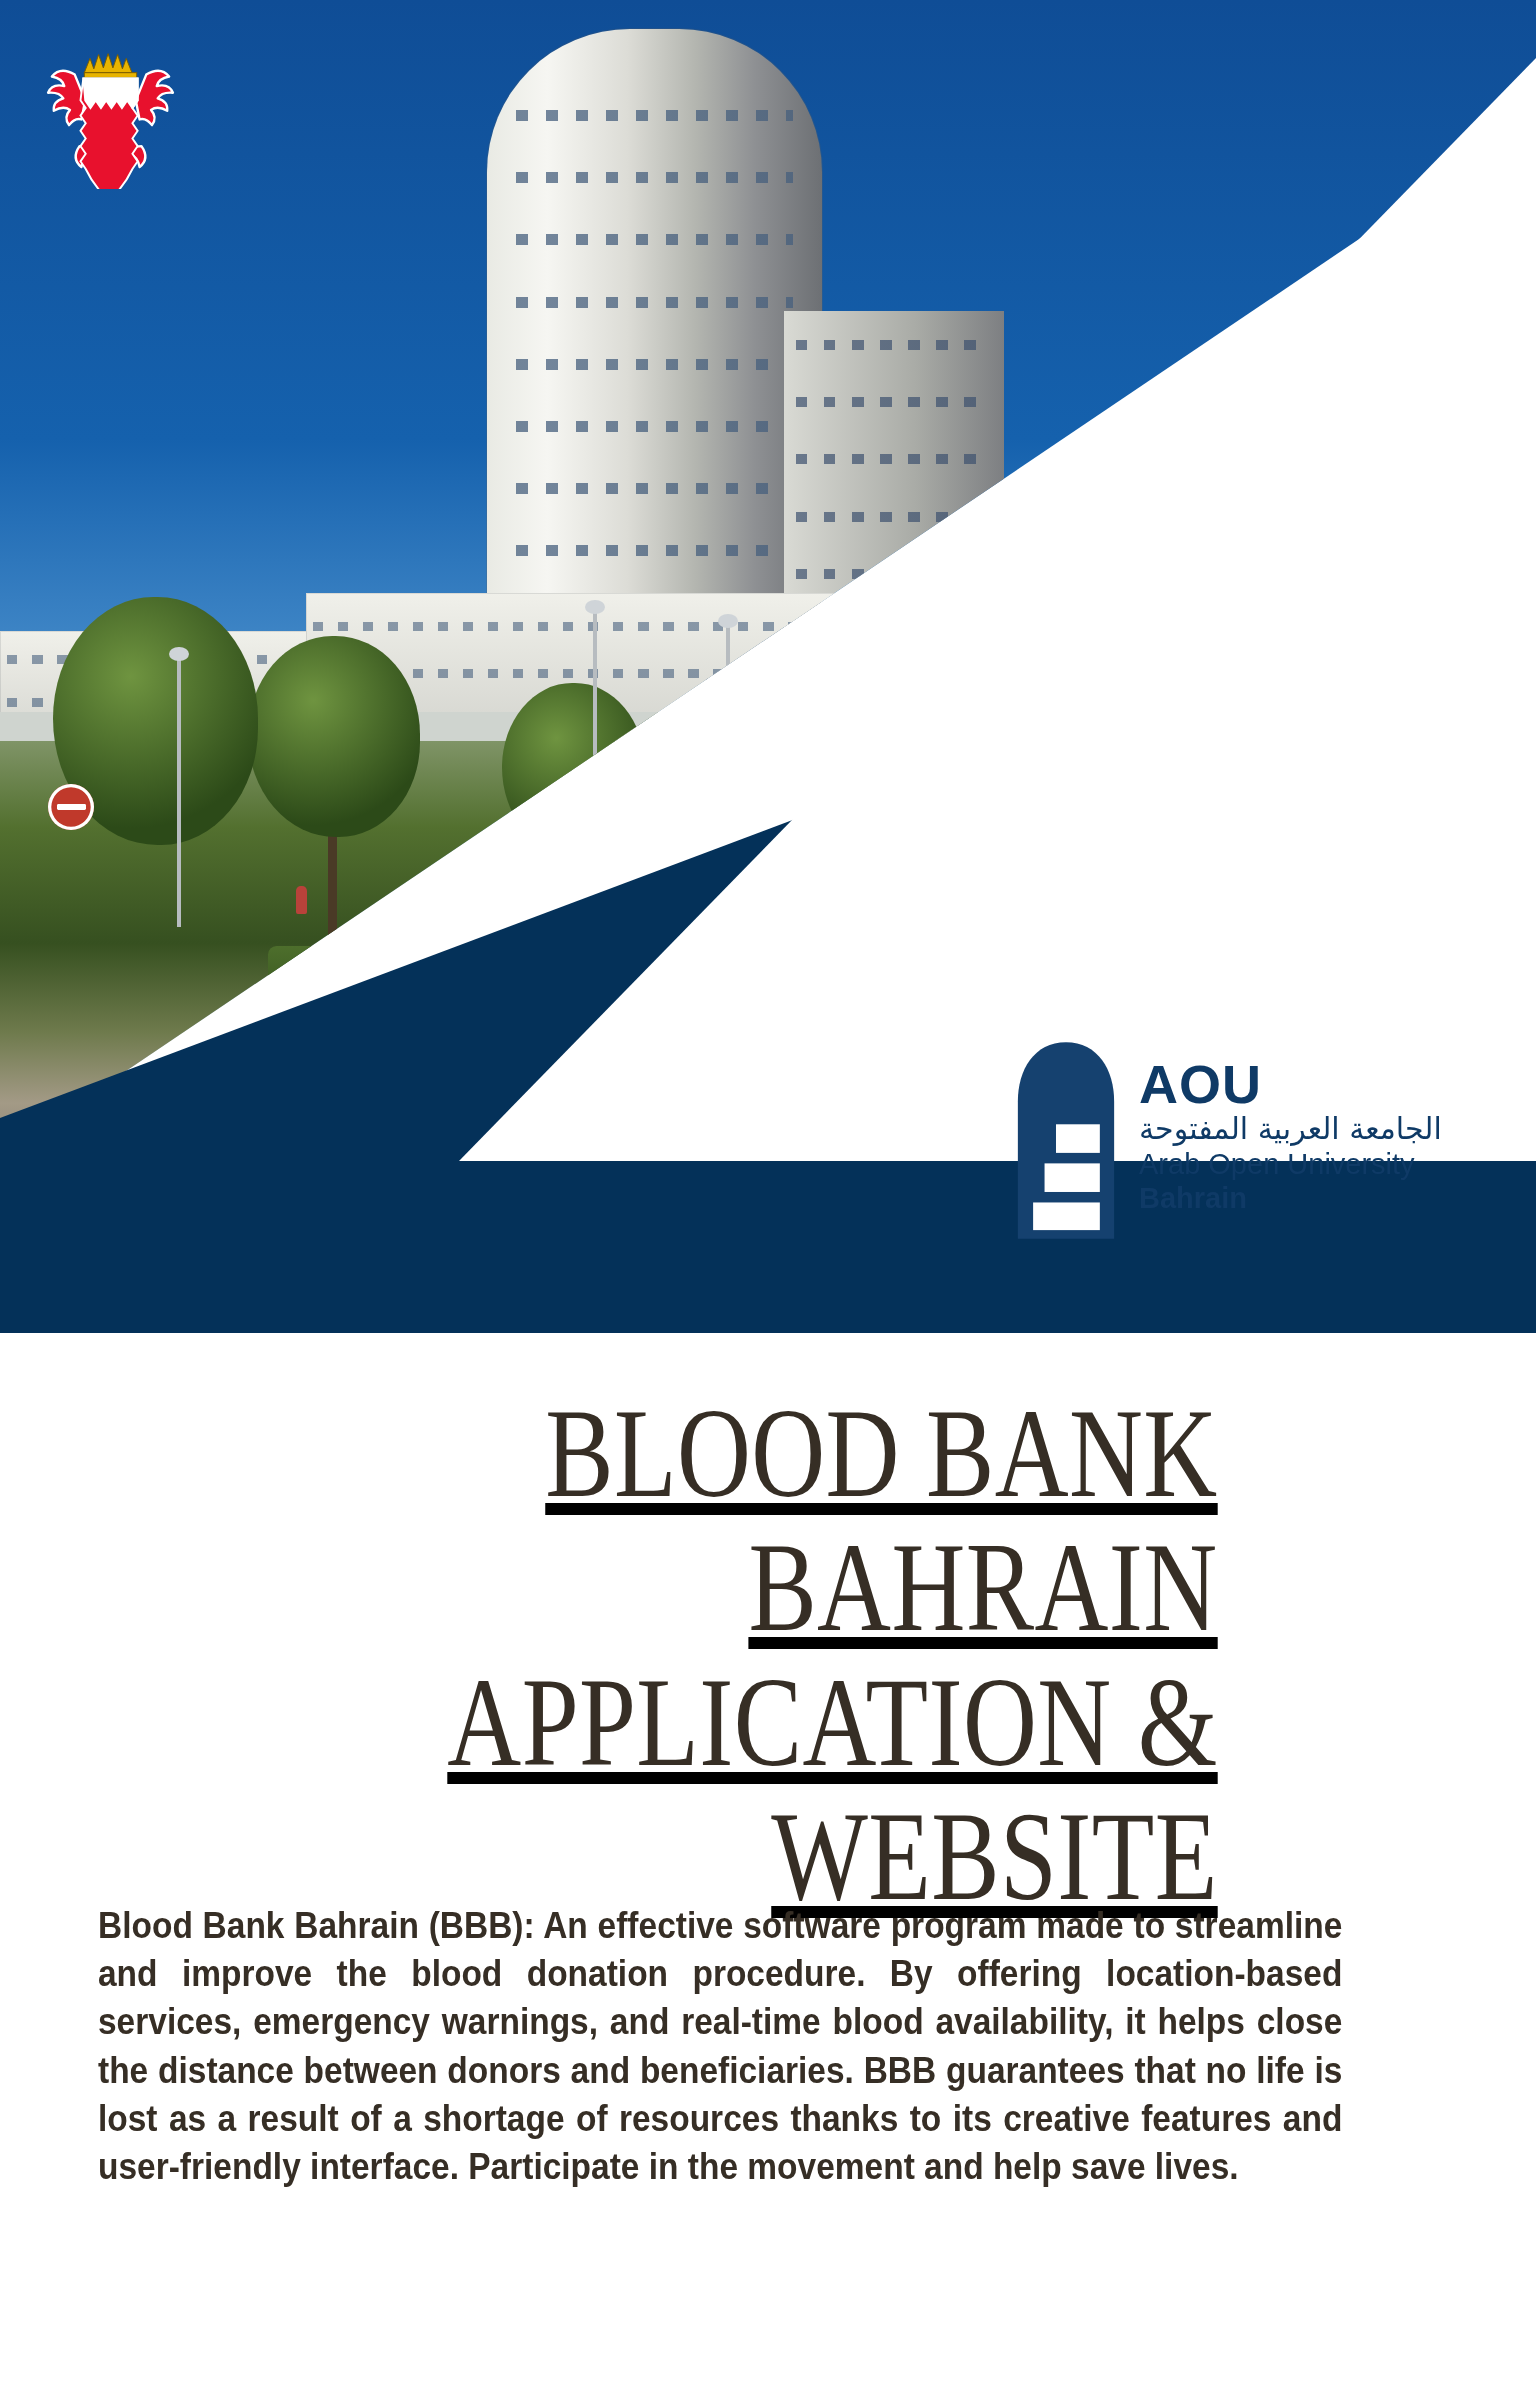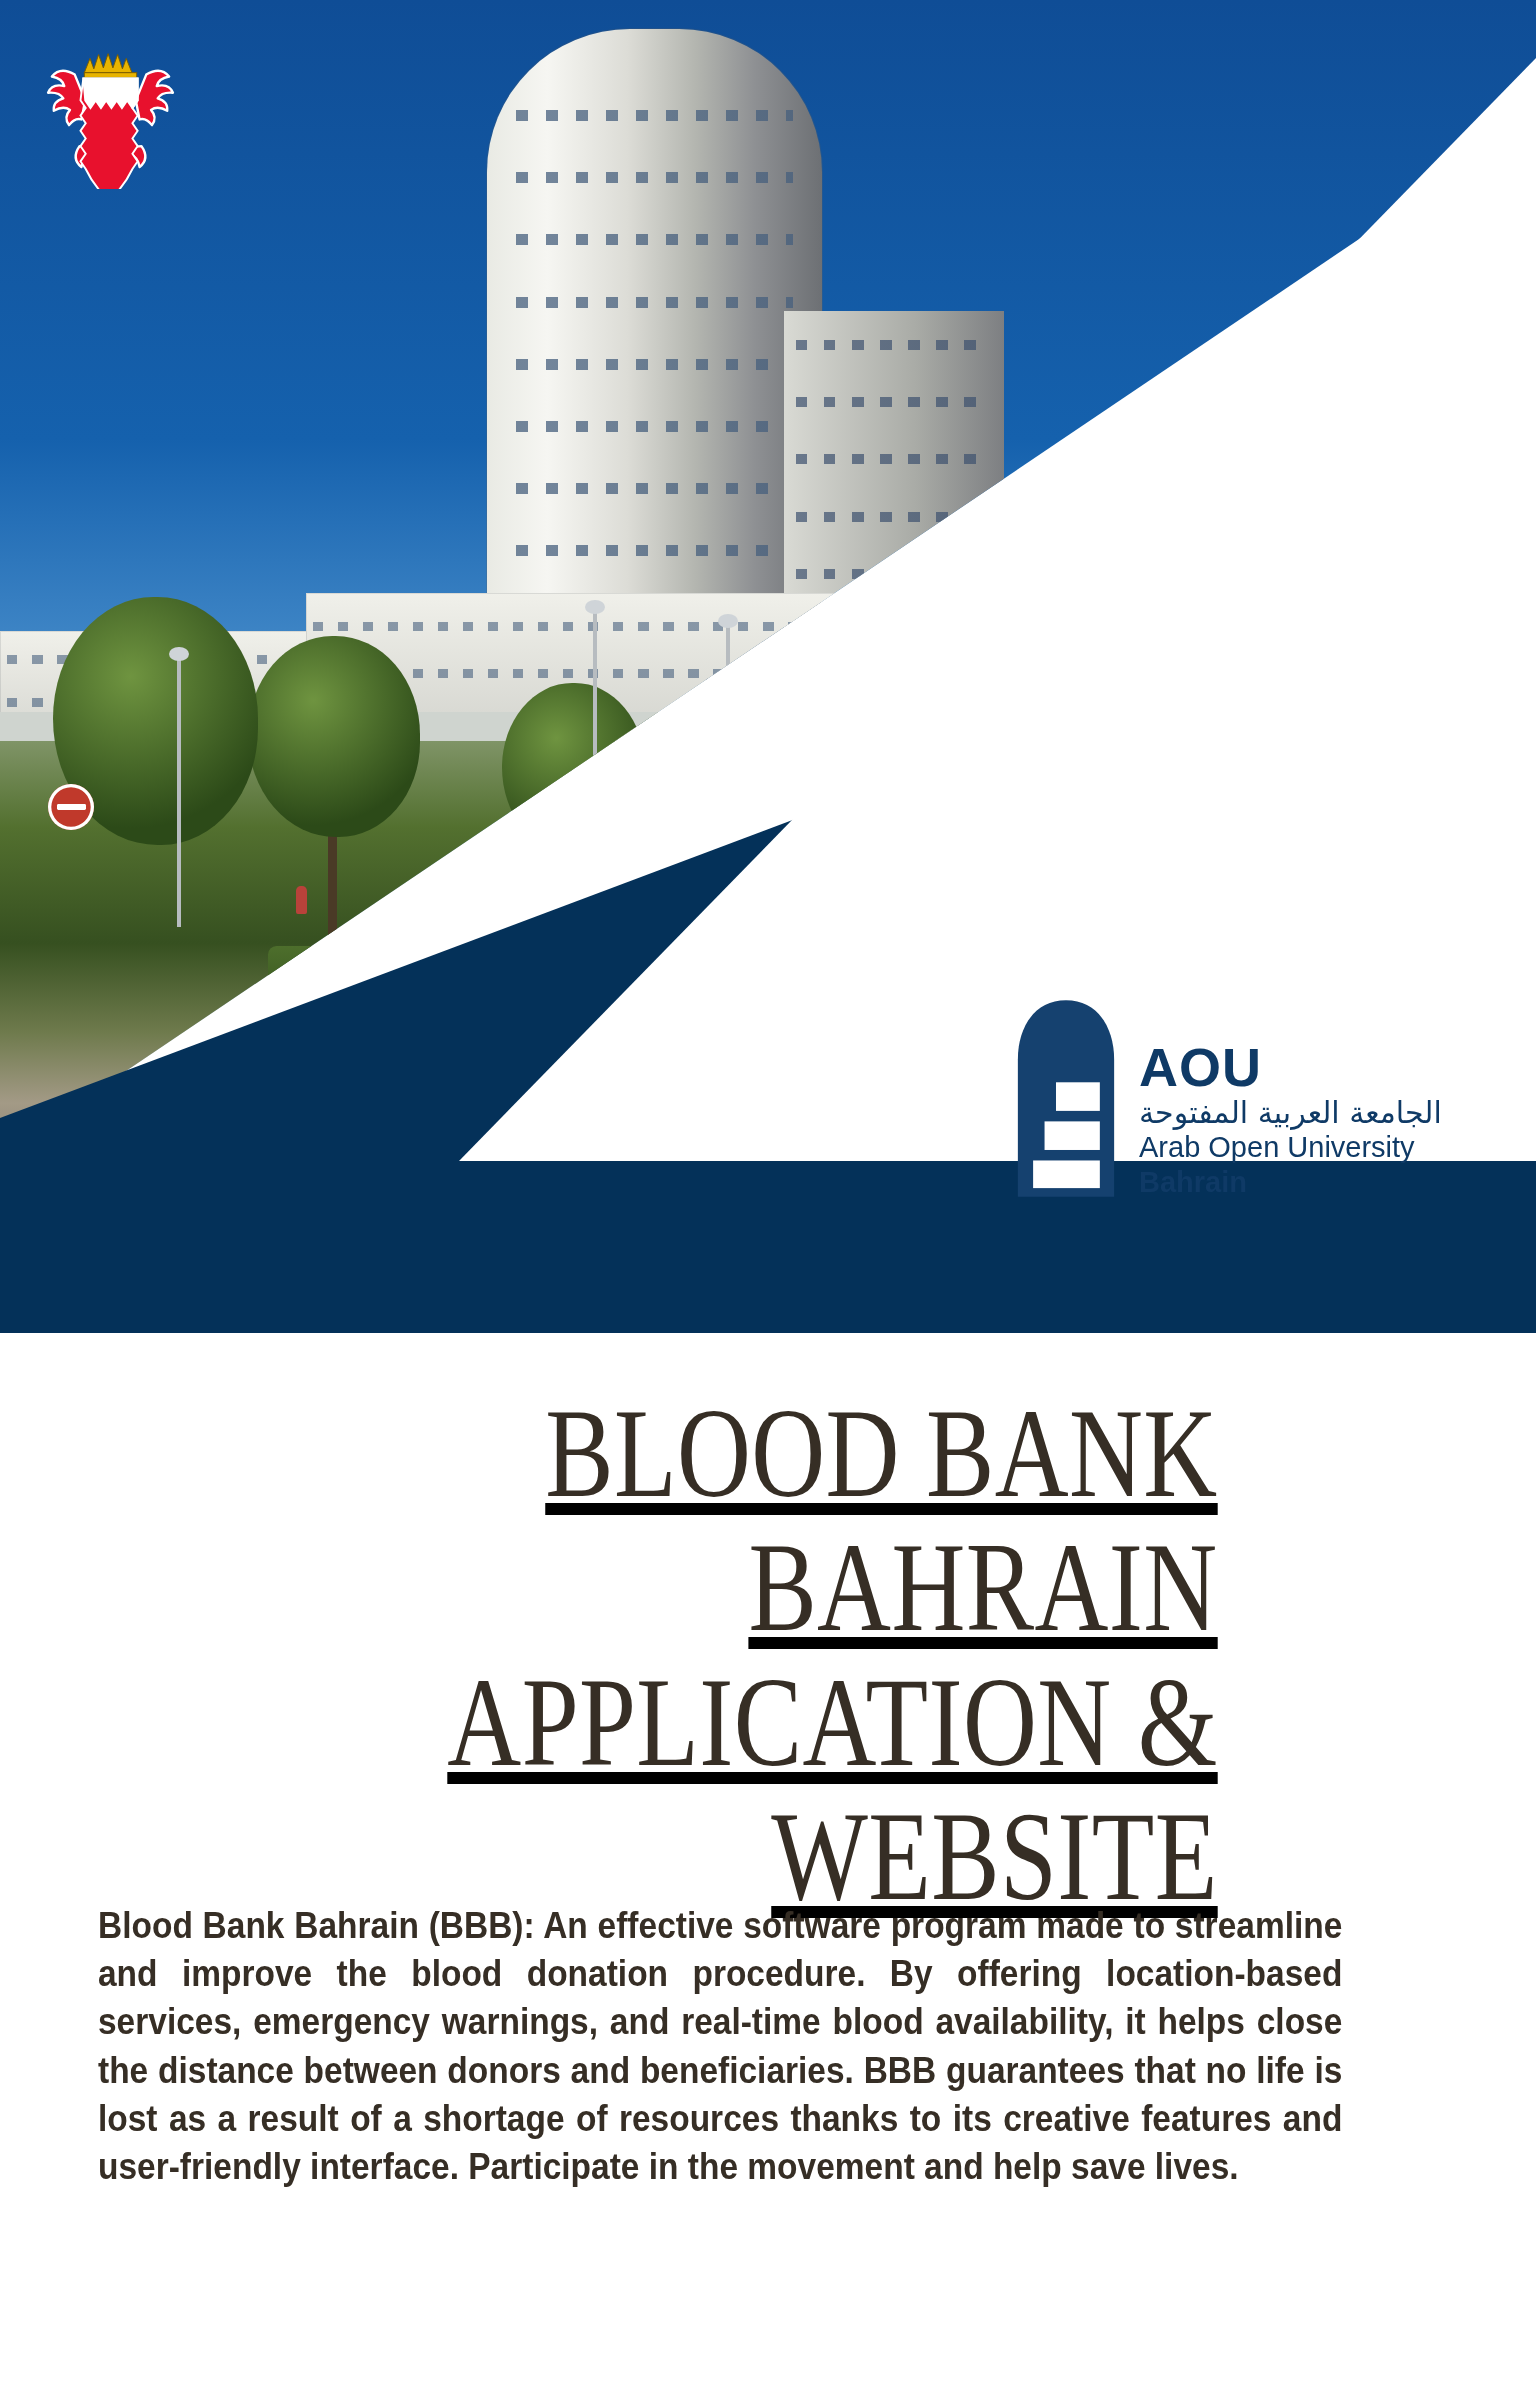--- a/index.html
+++ b/index.html
@@ -105,21 +105,21 @@
     position: absolute; left: 0; top: 0; width: 1537px; height: 1333px;
     background: #ffffff;
     -webkit-clip-path: polygon(1537px 57px, 1537px 1161px, 459px 1161px);
     clip-path: polygon(1537px 57px, 1537px 1161px, 459px 1161px);
   }
 
   
   .emblem { position: absolute; left: 46px; top: 46px; width: 129px; height: 143px; }
 
   
-  .aou { position: absolute; left: 1015px; top: 989px; width: 487px; height: 210px; display: flex; align-items: flex-end; gap: 22px; }
+  .aou { position: absolute; left: 1015px; top: 1040px; width: 487px; height: 210px; display: flex; align-items: flex-start; gap: 22px; }
   .aou-mark { width: 102px; height: 201px; flex: none; }
   .aou-text { padding-top: 20px; color: #0f3a66; }
   .aou-acr { font-size: 54px; font-weight: 800; line-height: .9; letter-spacing: 1px; }
   .aou-ar { font-size: 30px; line-height: 1.15; direction: rtl; margin-top: 3.8px; font-family: "DejaVu Sans", sans-serif; }
   .aou-en { font-size: 29px; line-height: 1.15; margin-top: 1px; }
   .aou-bh { font-size: 29px; font-weight: 800; line-height: 1.15; margin-top: 1px; }
 
   
   .title-wrap { position: absolute; left: 0; top: 1386px; width: 1353px; text-align: right; text-decoration: underline; }
   .title {

